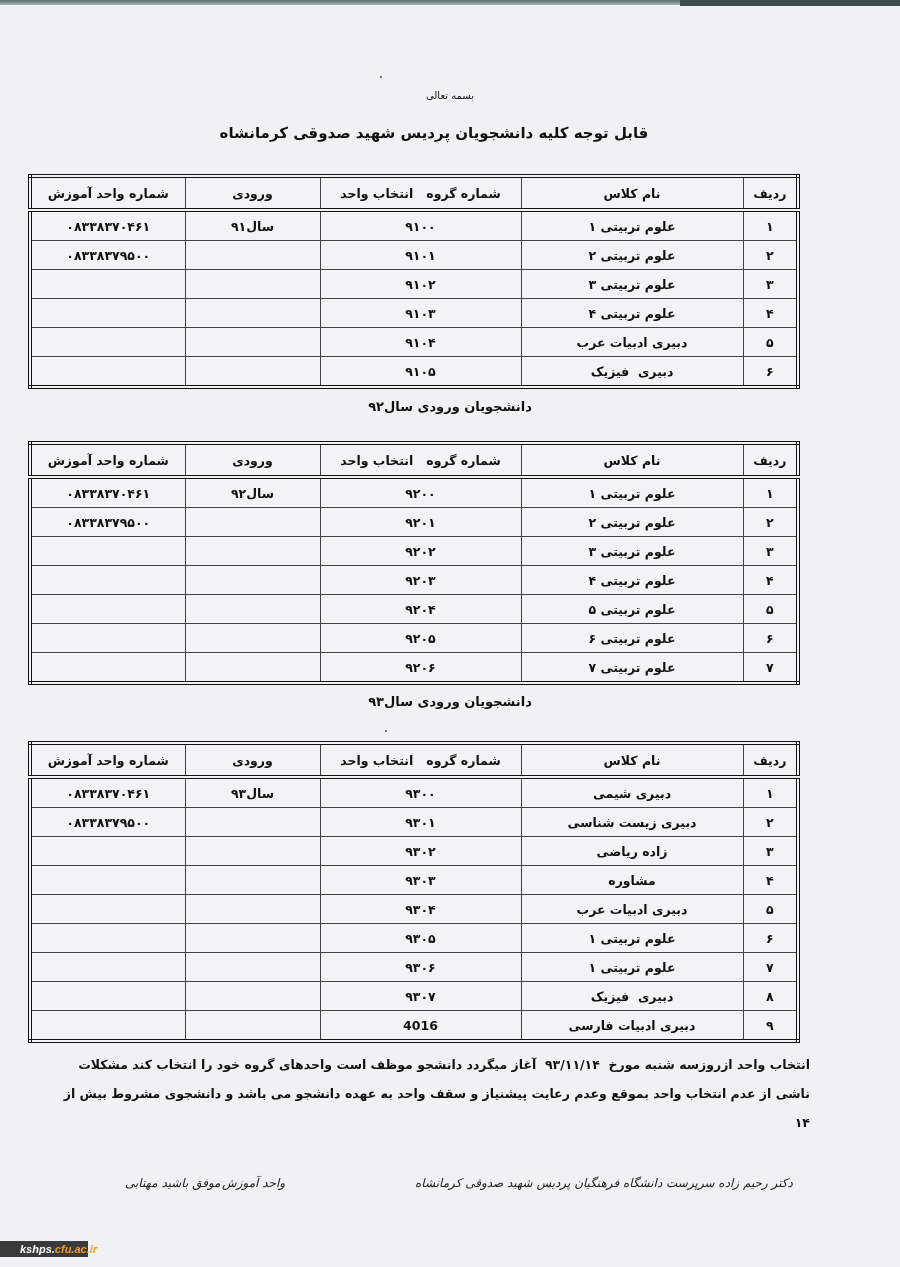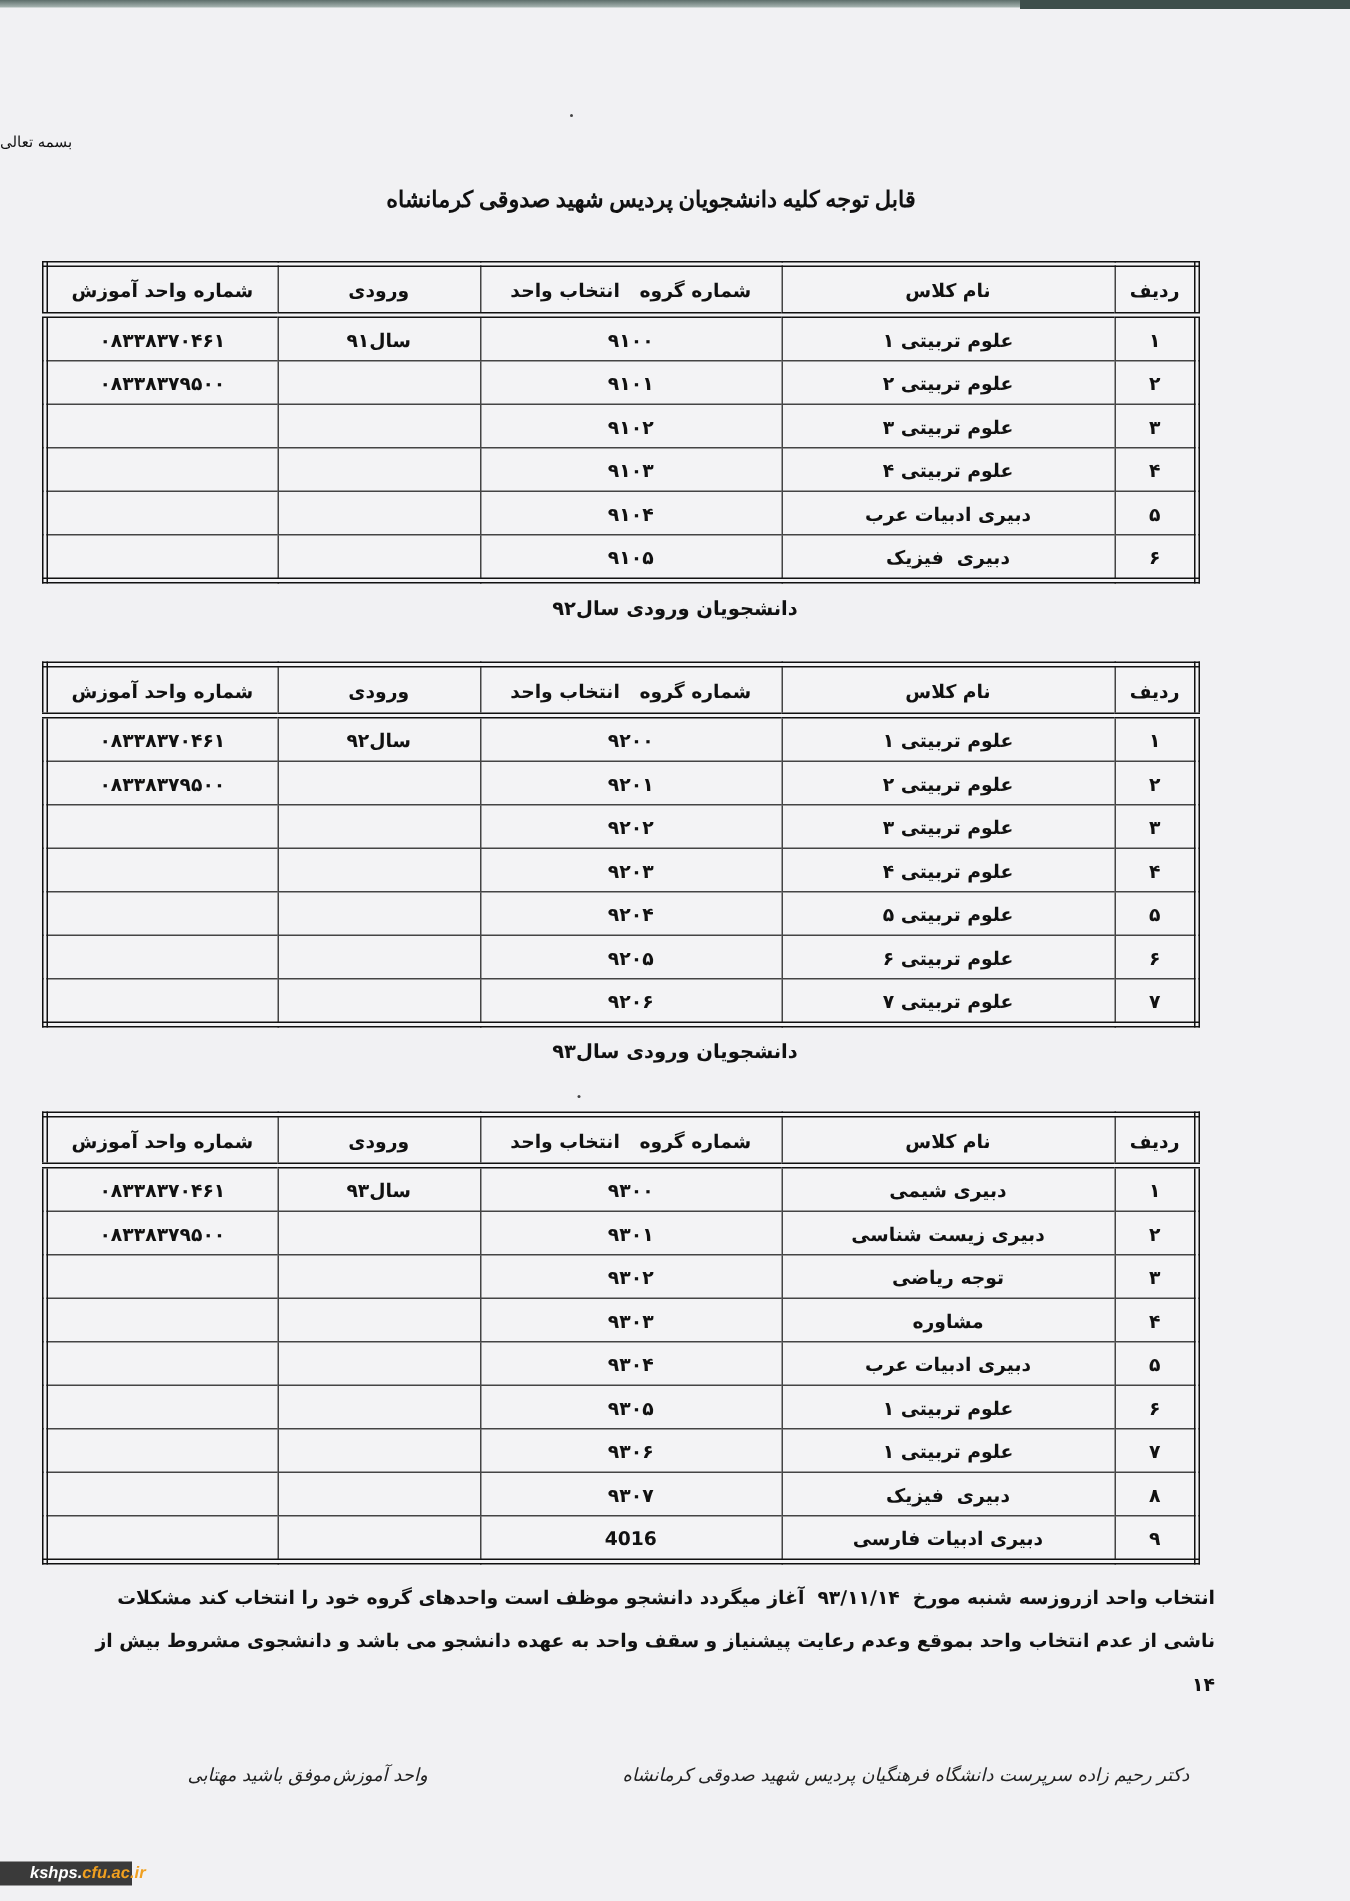--- a/index.html
+++ b/index.html
@@ -5,27 +5,27 @@
     html, body { margin: 0; padding: 0; }
     body {
       width: 900px; height: 1267px; position: relative; overflow: hidden;
       background: #f1f1f3;
       font-family: "DejaVu Sans", sans-serif;
       color: #111;
     }
     .scan-top { position: absolute; left: 0; top: 0; width: 900px; height: 5px; background: linear-gradient(#5d6e6a, #aab7b4); }
     .scan-top-right { position: absolute; right: 0; top: 0; width: 220px; height: 6px; background: #3e4f4b; }
     .bismillah {
-      position: absolute; top: 90px; left: 0; width: 900px; text-align: left;
+      position: absolute; top: 90px; left: 0; width: 900px; text-align: center;
       direction: rtl; font-size: 10px; font-weight: normal;
     }
     .dot { position: absolute; width: 2px; height: 2px; background: #444; border-radius: 50%; }
     .main-title {
       position: absolute; top: 124px; left: 0; width: 868px; text-align: center;
-      direction: rtl; font-size: 15px; font-weight: bold; font-family: Liberation Serif, serif;
+      direction: rtl; font-size: 15px; font-weight: bold;
     }
     .section-title {
       position: absolute; left: 0; width: 900px; text-align: center;
       direction: rtl; font-size: 13px; font-weight: bold;
     }
     table.grid {
       position: absolute; left: 28px; width: 768px;
       border-collapse: collapse; direction: rtl;
       border: 4px double #111;
       background: #f3f3f5;
@@ -238,21 +238,21 @@
     </tr>
     <tr>
       <td class="row-num">۲</td>
       <td>دبیری زیست شناسی</td>
       <td>۹۳۰۱</td>
       <td></td>
       <td class="phone">۰۸۳۳۸۳۷۹۵۰۰</td>
     </tr>
     <tr>
       <td class="row-num">۳</td>
-      <td>توجه ریاضی</td>
+      <td>زاده ریاضی</td>
       <td>۹۳۰۲</td>
       <td></td>
       <td class="phone"></td>
     </tr>
     <tr>
       <td class="row-num">۴</td>
       <td>مشاوره</td>
       <td>۹۳۰۳</td>
       <td></td>
       <td class="phone"></td>

